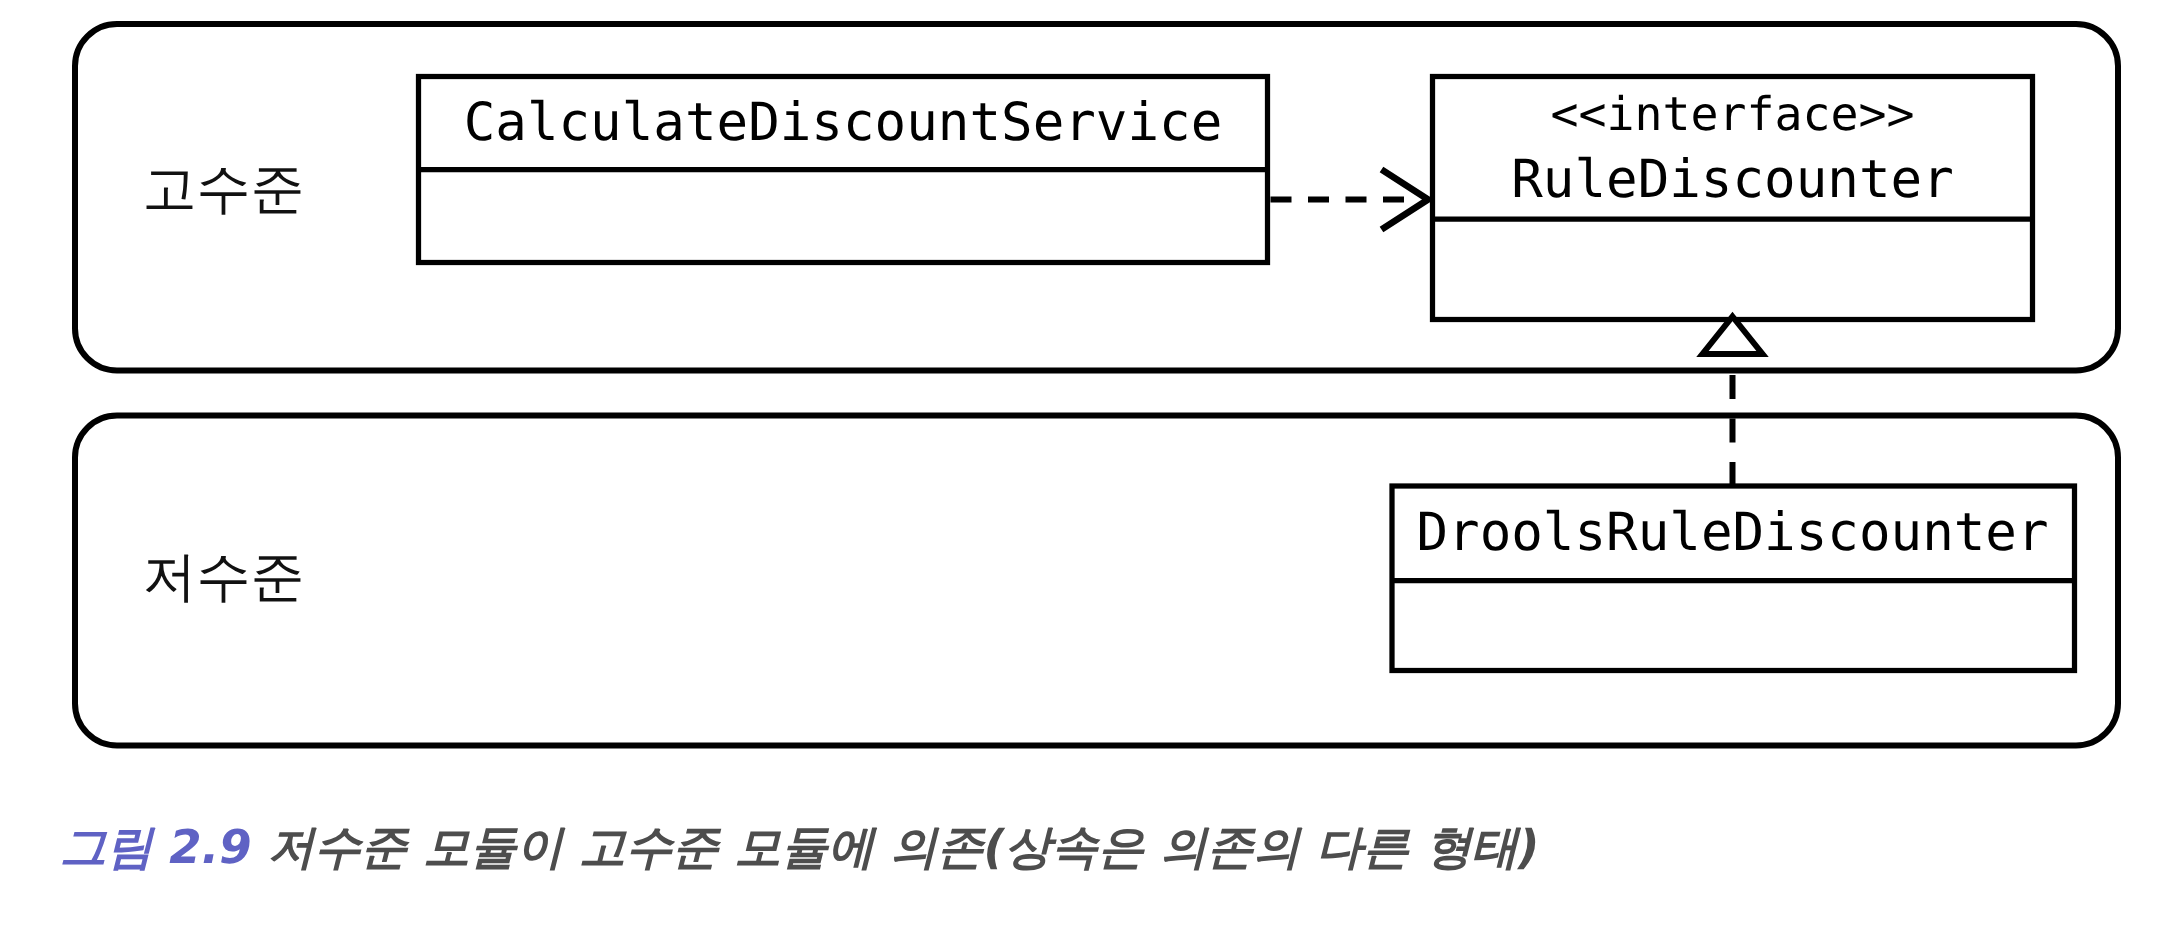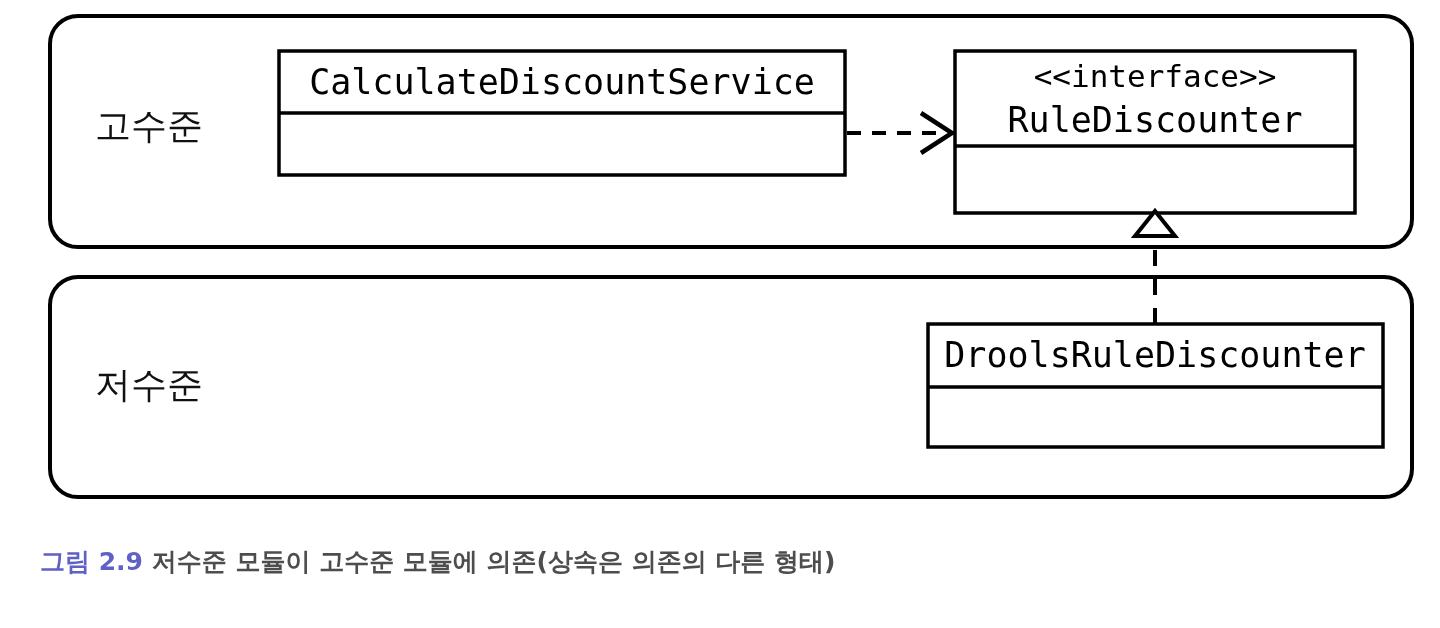--- a/index.html
+++ b/index.html
@@ -96,25 +96,26 @@
     fill: #111111;
   }
 
   
   .caption {
     position: absolute;
     left: 40px;
     top: 546px;
     width: 1380px;
     font-family: "DejaVu Sans", "Liberation Sans", sans-serif;
-    font-size: 25px;
+    font-size: 31px;
     font-weight: bold;
     line-height: 1.25;
     white-space: nowrap;
     color: #4d4d4d;
+    font-style: italic;
   }
   .caption .fig-num {
     font-weight: bold;
   }
   .caption .fig-text {
     font-weight: bold;
   }
 </style>
 </head>
 <body>

